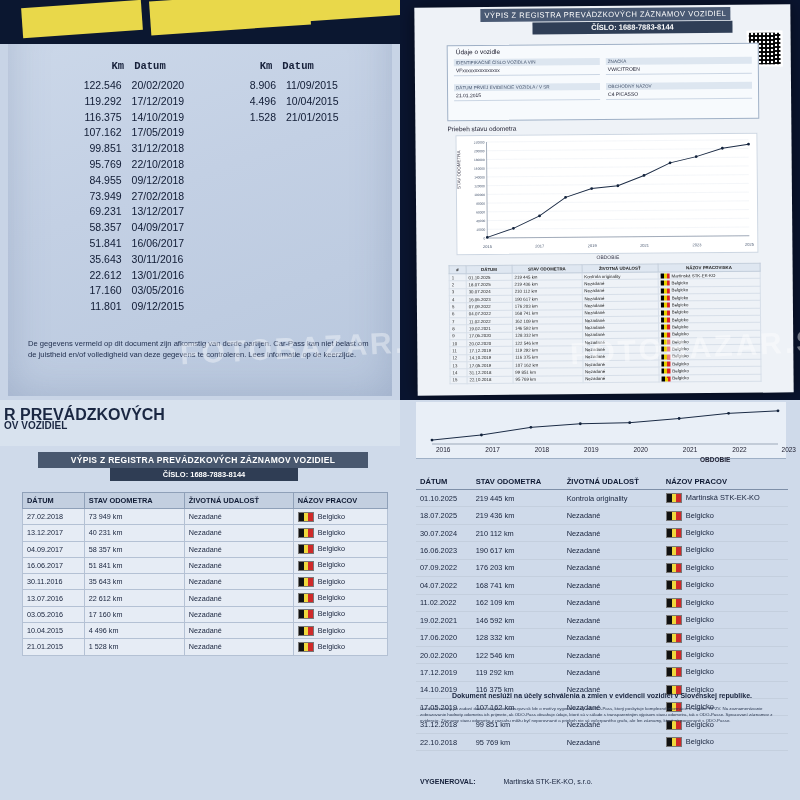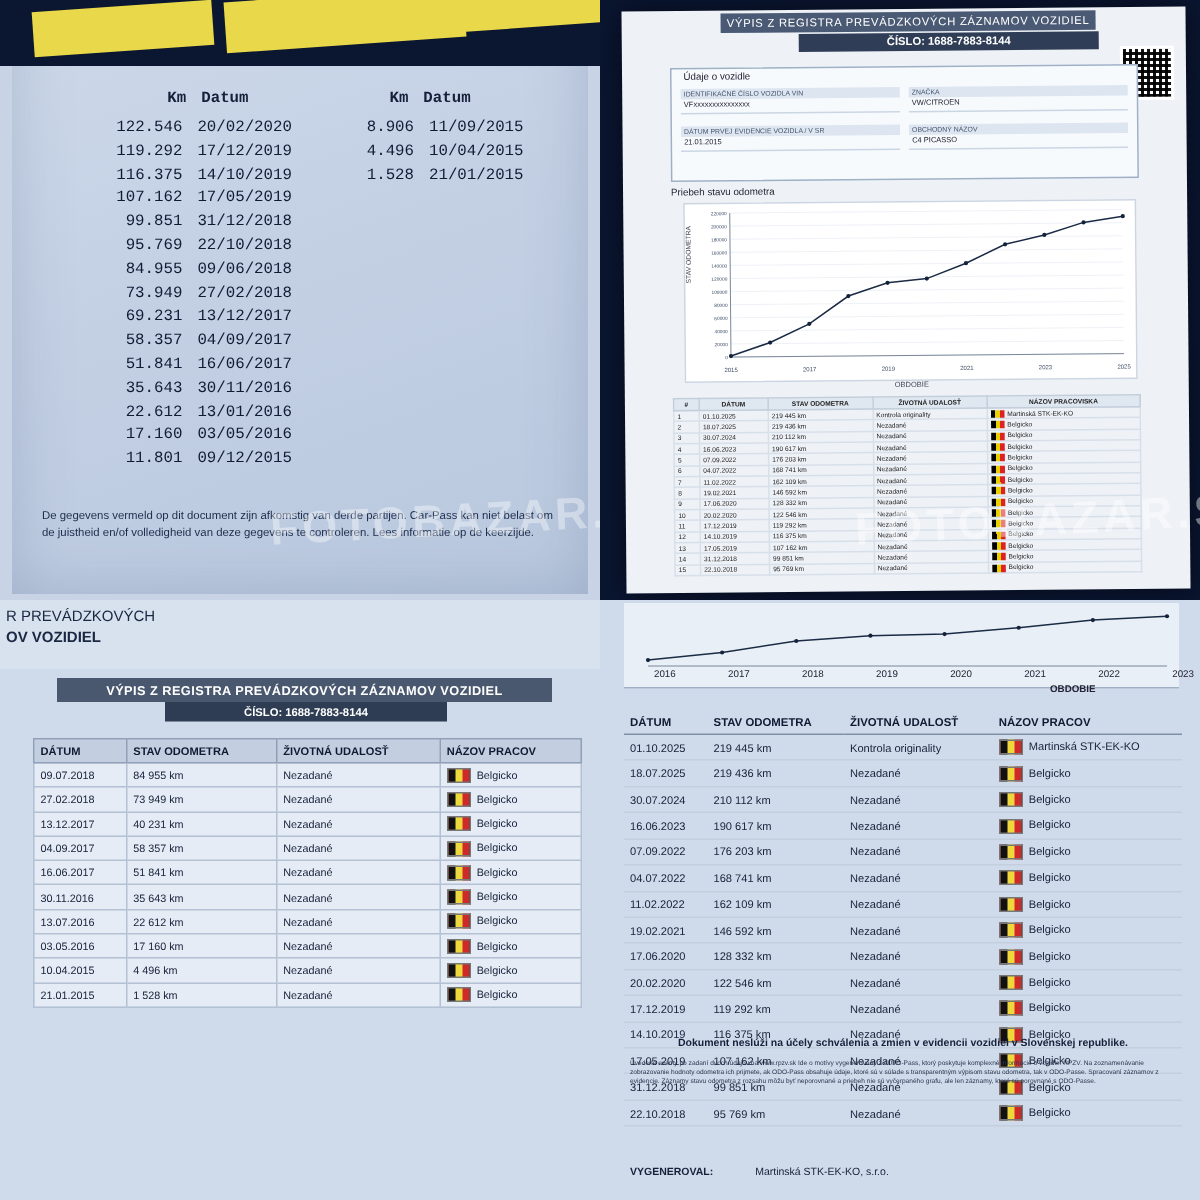--- a/index.html
+++ b/index.html
@@ -36,21 +36,21 @@
   #q1 .s1{left:22px;width:120px;top:4px;}
   #q1 .s2{left:150px;width:160px;top:-4px;height:34px;}
   #q1 .s3{left:300px;width:110px;top:-12px;height:30px;}
   #q1 .tblwrap{position:absolute;left:60px;top:60px;width:300px;}
   #q1 .hdr{display:flex;font-size:10.5px;color:#16203a;font-weight:bold;margin-bottom:6px;font-family:Liberation Mono, monospace;}
   #q1 .hdr .c1{width:66px;text-align:right;}
   #q1 .hdr .c2{width:84px;text-align:left;padding-left:10px;}
   #q1 .hdr .c3{width:58px;text-align:right;}
   #q1 .hdr .c4{width:80px;text-align:left;padding-left:10px;}
   #q1 .rows{display:flex;}
-  #q1 .colA,#q1 .colB{display:flex;flex-direction:column;font-family:Liberation Mono, monospace;}
+  #q1 .colA,#q1 .colB{display:flex;flex-direction:column;}
   #q1 .colA{width:150px;}
   #q1 .r{display:flex;font-size:10.5px;color:#0f1a33;line-height:15.8px;}
   #q1 .r .km{width:66px;text-align:right;}
   #q1 .r .dt{width:84px;text-align:left;padding-left:10px;}
   #q1 .foot{
     position:absolute;left:28px;top:338px;width:346px;
     font-size:7.6px;line-height:11px;color:#1d2b4a;
   }
   #q1 .wm{
     position:absolute;left:180px;top:330px;font-size:30px;letter-spacing:3px;
@@ -106,21 +106,21 @@
   #q2 .wm2{
     position:absolute;left:170px;top:330px;font-size:30px;letter-spacing:3px;
     color:rgba(255,255,255,.42);font-weight:bold;transform:rotate(-3deg);
   }
 
   
   #q3{background:#cfdaea;}
   #q3 .topstrip{
     position:absolute;left:0;top:0;width:400px;height:46px;background:#d8e2ee;
   }
-  #q3 .topstrip .t1{position:absolute;left:4px;top:6px;font-size:10px;font-weight:normal;color:#1a2742;}
+  #q3 .topstrip .t1{position:absolute;left:4px;top:6px;font-size:16px;font-weight:bold;color:#1a2742;}
   #q3 .topstrip .t2{position:absolute;left:4px;top:20px;font-size:10px;font-weight:bold;color:#1a2742;}
   #q3 .band{
     position:absolute;left:38px;top:52px;width:330px;height:16px;
     background:#49586f;color:#fff;font-size:8.5px;font-weight:bold;
     text-align:center;line-height:16px;letter-spacing:.3px;
   }
   #q3 .band2{
     position:absolute;left:110px;top:68px;width:188px;height:13px;
     background:#2f3d54;color:#fff;font-size:7.5px;font-weight:bold;
     text-align:center;line-height:13px;
@@ -212,21 +212,21 @@
             <div class="r">
               <span class="km">99.851</span>
               <span class="dt">31/12/2018</span>
             </div>
             <div class="r">
               <span class="km">95.769</span>
               <span class="dt">22/10/2018</span>
             </div>
             <div class="r">
               <span class="km">84.955</span>
-              <span class="dt">09/06/2018</span>
+              <span class="dt">09/12/2018</span>
             </div>
             <div class="r">
               <span class="km">73.949</span>
               <span class="dt">27/02/2018</span>
             </div>
             <div class="r">
               <span class="km">69.231</span>
               <span class="dt">13/12/2017</span>
             </div>
             <div class="r">
@@ -489,26 +489,20 @@
       <thead>
           <tr id="q3head">
             <th>DÁTUM</th>
             <th>STAV ODOMETRA</th>
             <th>ŽIVOTNÁ UDALOSŤ</th>
             <th>NÁZOV PRACOV</th>
           </tr>
         </thead>
       <tbody id="q3body">
           <tr>
-            <td>09.07.2018</td>
-            <td>84 955 km</td>
-            <td>Nezadané</td>
-            <td><span class="flag"></span>Belgicko</td>
-          </tr>
-          <tr>
             <td>27.02.2018</td>
             <td>73 949 km</td>
             <td>Nezadané</td>
             <td><span class="flag"></span>Belgicko</td>
           </tr>
           <tr>
             <td>13.12.2017</td>
             <td>40 231 km</td>
             <td>Nezadané</td>
             <td><span class="flag"></span>Belgicko</td>

